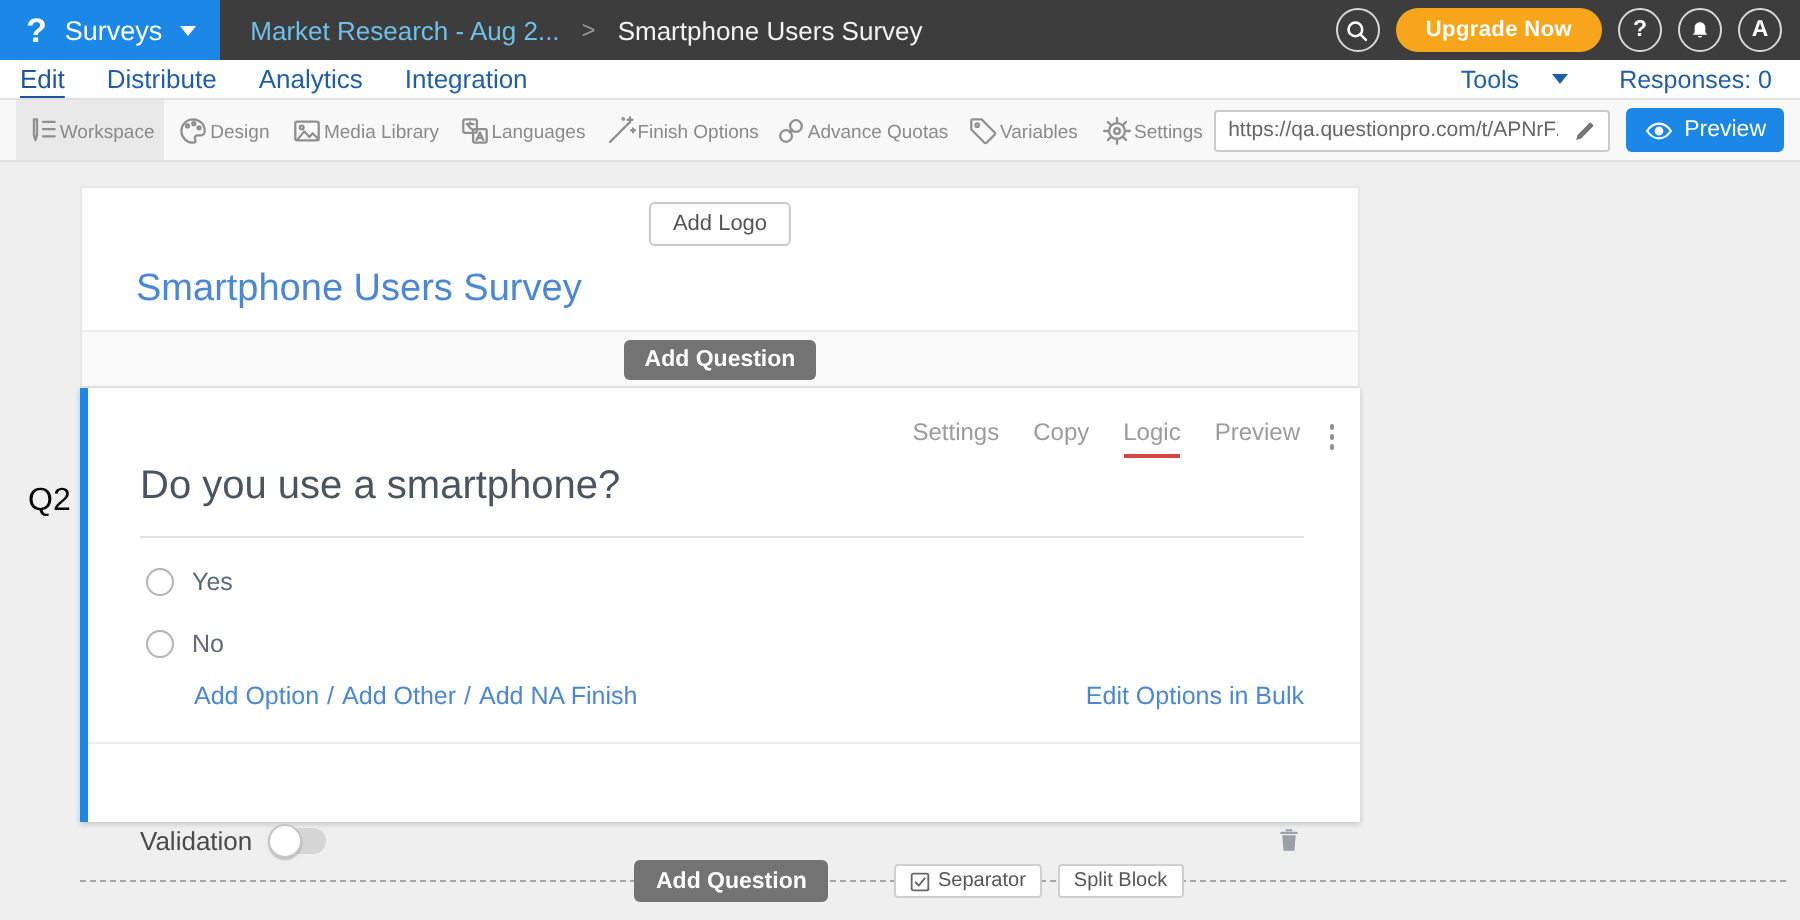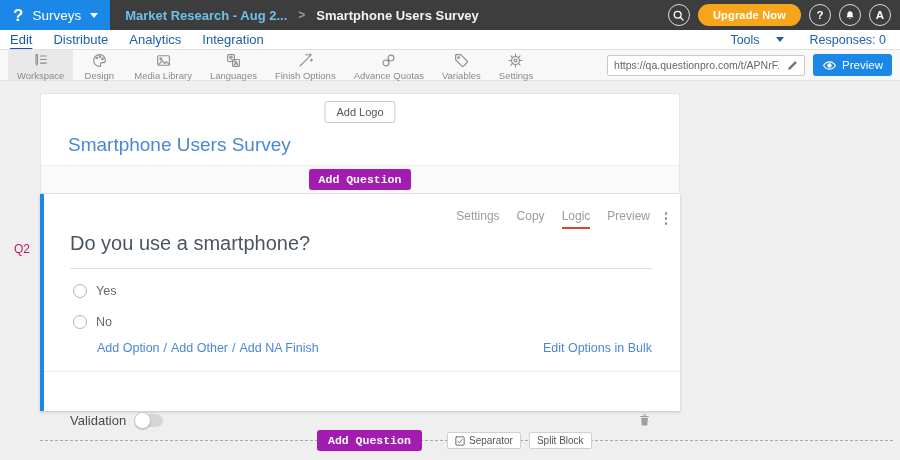--- a/index.html
+++ b/index.html
@@ -24,21 +24,21 @@
     display: flex; align-items: center;
     padding: 0 12px 0 13px; gap: 9px; cursor: pointer;
   }
   .logo-glyph { color: #fff; font-weight: bold; font-size: 17px; line-height: 1; }
   .product-menu-label { color: #fff; font-size: 13.5px; }
   .caret-white {
     width: 0; height: 0; border-left: 4px solid transparent;
     border-right: 4px solid transparent; border-top: 5px solid #fff;
     margin-top: 1px;
   }
-  .crumbs { display: flex; align-items: center; margin-left: 15px; font-weight: bold; }
+  .crumbs { display: flex; align-items: center; margin-left: 15px; }
   .crumb-parent { color: #6fc0e9; font-size: 13px; cursor: pointer; }
   .crumb-sep { color: #9a9a9a; font-size: 12px; margin: 0 11px; }
   .crumb-current { color: #f2f2f2; font-size: 13px; }
   .topbar-right {
     margin-left: auto; display: flex; align-items: center;
     gap: 8px; padding-right: 9px;
   }
   .circle-btn {
     width: 22px; height: 22px; border-radius: 50%;
     border: 1px solid rgba(255,255,255,.8);
@@ -68,21 +68,21 @@
     border-right: 4px solid transparent; border-top: 5px solid #1f5faa;
   }
   .responses-label { color: #1f5faa; font-size: 12.5px; cursor: pointer; }
 
   
   .toolbar {
     height: 31px; background: #f8f8f8; border-bottom: 1px solid #e3e3e3;
     display: flex; align-items: stretch; padding-left: 8px;
   }
   .tool-item {
-    display: flex; flex-direction: column; align-items: center; justify-content: space-between;
+    display: flex; align-items: center; justify-content: center;
     padding: 2px 9px 1px; cursor: pointer; min-width: 52px;
   }
   .tool-item.active { background: #e9e9e9; }
   .tool-label { font-size: 9.5px; color: #8a8a8a; margin-top: 1px; white-space: nowrap; }
   .tool-icon svg { stroke: #8f8f8f; fill: none; stroke-width: 1.2; stroke-linecap: round; stroke-linejoin: round; }
   .toolbar-right { margin-left: auto; display: flex; align-items: center; gap: 8px; padding-right: 8px; }
   .url-box {
     width: 198px; height: 21px; background: #fff; border: 1px solid #c9c9c9;
     border-radius: 2px; display: flex; align-items: center;
   }
@@ -94,40 +94,40 @@
   .url-edit { padding: 0 5px; cursor: pointer; }
   .preview-btn {
     background: #1b87e6; color: #fff; border: none; cursor: pointer;
     height: 22px; border-radius: 3px; padding: 0 9px;
     font-size: 11.5px; display: flex; align-items: center; gap: 5px;
     font-family: inherit;
   }
 
   
   .main { position: relative; height: 372px; }
-  .q-code { position: absolute; left: 14px; top: 161px; font-size: 12px; color: #be185d; }
+  .q-code { position: absolute; left: 14px; top: 161px; font-size: 16px; color: #000000; }
 
   .card { position: absolute; left: 40px; top: 12px; width: 640px; }
   .card-upper { border: 1px solid #e7e7e7; background: #fff; }
   .card-top { height: 71px; position: relative; background: #fff; }
   .add-logo-btn {
     position: absolute; left: 50%; transform: translateX(-50%); top: 7px;
     background: #fff; border: 1px solid #c9c9c9; border-radius: 3px;
     padding: 4px 11px; font-size: 11px; color: #555; cursor: pointer;
     font-family: inherit;
   }
   .survey-title { position: absolute; left: 27px; top: 40px; font-size: 19px; color: #4a87d5; font-weight: 400; }
   .card-strip {
     height: 28px; background: #fafafa; border-top: 1px solid #ececec;
     display: flex; align-items: center; justify-content: center;
   }
   .add-question-btn {
-    background: #a21caf; color: #fff; border: none; border-radius: 3px;
+    background: #737373; color: #fff; border: none; border-radius: 3px;
     padding: 4px 10px; font-size: 11.5px; font-weight: bold; cursor: pointer;
-    font-family: Liberation Mono, monospace;
+    font-family: Liberation Sans, sans-serif;
   }
 
   .qblock {
     position: relative; height: 217px; background: #fff;
     border-left: 4px solid #1b87e6;
     box-shadow: 0 1px 3px rgba(0,0,0,.18);
   }
   .qtabs { position: absolute; top: 15px; right: 30px; display: flex; gap: 17px; }
   .qtab { font-size: 12px; color: #9b9b9b; cursor: pointer; padding-bottom: 4px; }
   .qtab.active { border-bottom: 2px solid #d9453d; }

